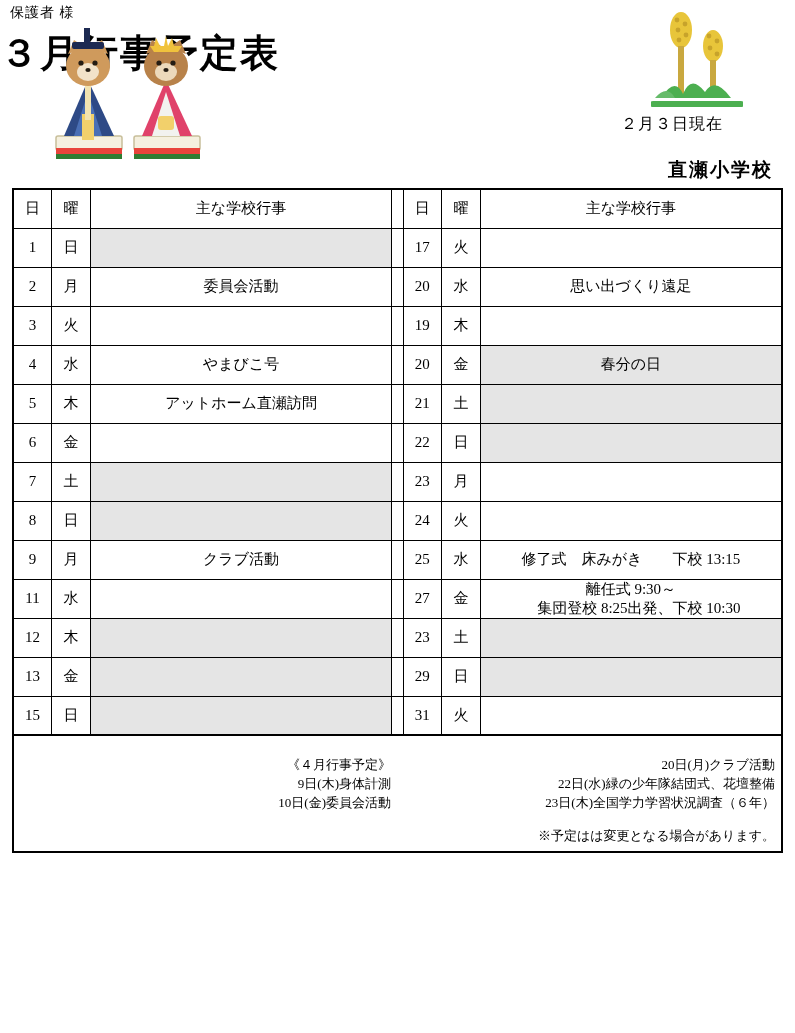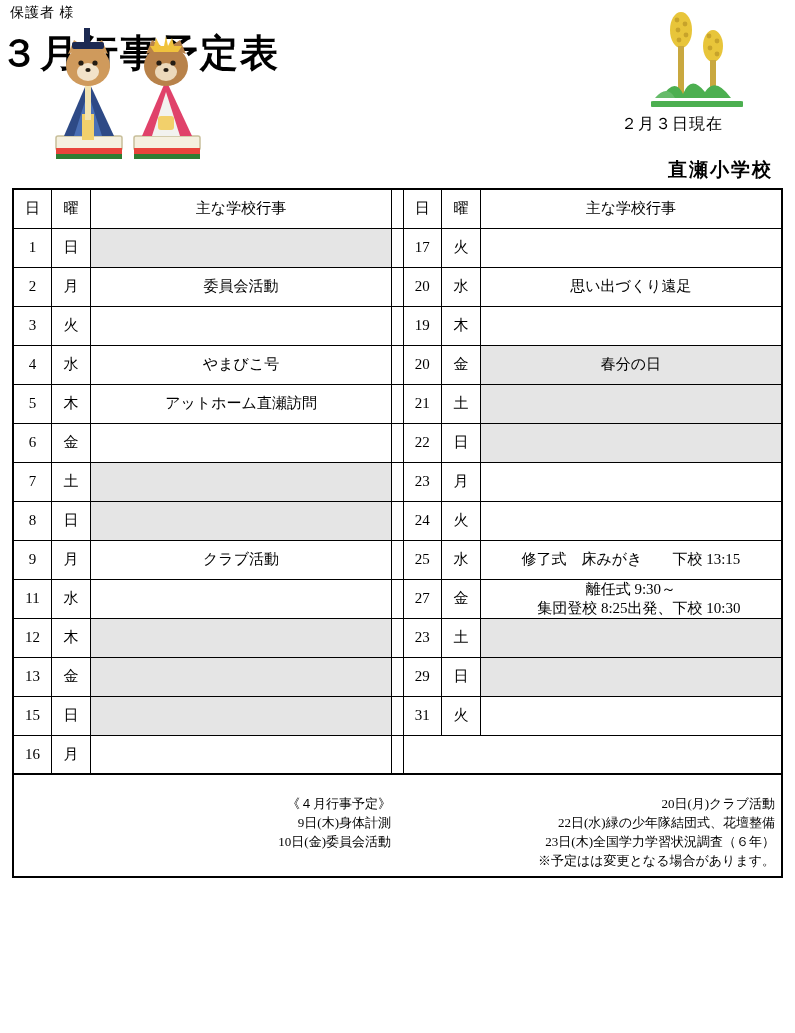--- a/index.html
+++ b/index.html
@@ -77,21 +77,21 @@
     line-height: 1.45;
   }
   .notes .col {
     padding: 20px 6px 6px 6px;
     text-align: right;
   }
   .notes .left { width: 385px; }
   .notes .right { width: 386px; }
   .notes .ttl { letter-spacing: 0px; }
   .notes .li { white-space: pre; }
-  .notes .caution { }
+  .notes .caution { margin-top: 14px; }
 </style>
 </head>
 <body>
 
 <div class="page">
 
   <div class="addressee">保護者 様</div>
   <div class="doc-title">３月行事予定表</div>
   <div class="asof">２月３日現在</div>
   <div class="school">直瀬小学校</div>
@@ -298,29 +298,20 @@
         <tr>
           <td class="c-day">15</td>
           <td class="c-dow">日</td>
           <td class="c-ev shade"></td>
           <td class="c-gap"></td>
           <td class="c-day">31</td>
           <td class="c-dow">火</td>
           <td class="c-ev"></td>
         </tr>
 
-        <tr>
-          <td class="c-day">16</td>
-          <td class="c-dow">月</td>
-          <td class="c-ev"></td>
-          <td class="c-gap" style="border-bottom:2px solid #000;"></td>
-          <td class="c-day" style="border:none;"></td>
-          <td class="c-dow" style="border:none;"></td>
-          <td class="c-ev" style="border:none;"></td>
-        </tr>
       </tbody>
     </table>
 
     <div class="notes">
       <div class="col left">
         <div class="ttl">《４月行事予定》</div>
         <div class="li">　9日(木)身体計測</div>
         <div class="li">　10日(金)委員会活動</div>
       </div>
       <div class="col right">

